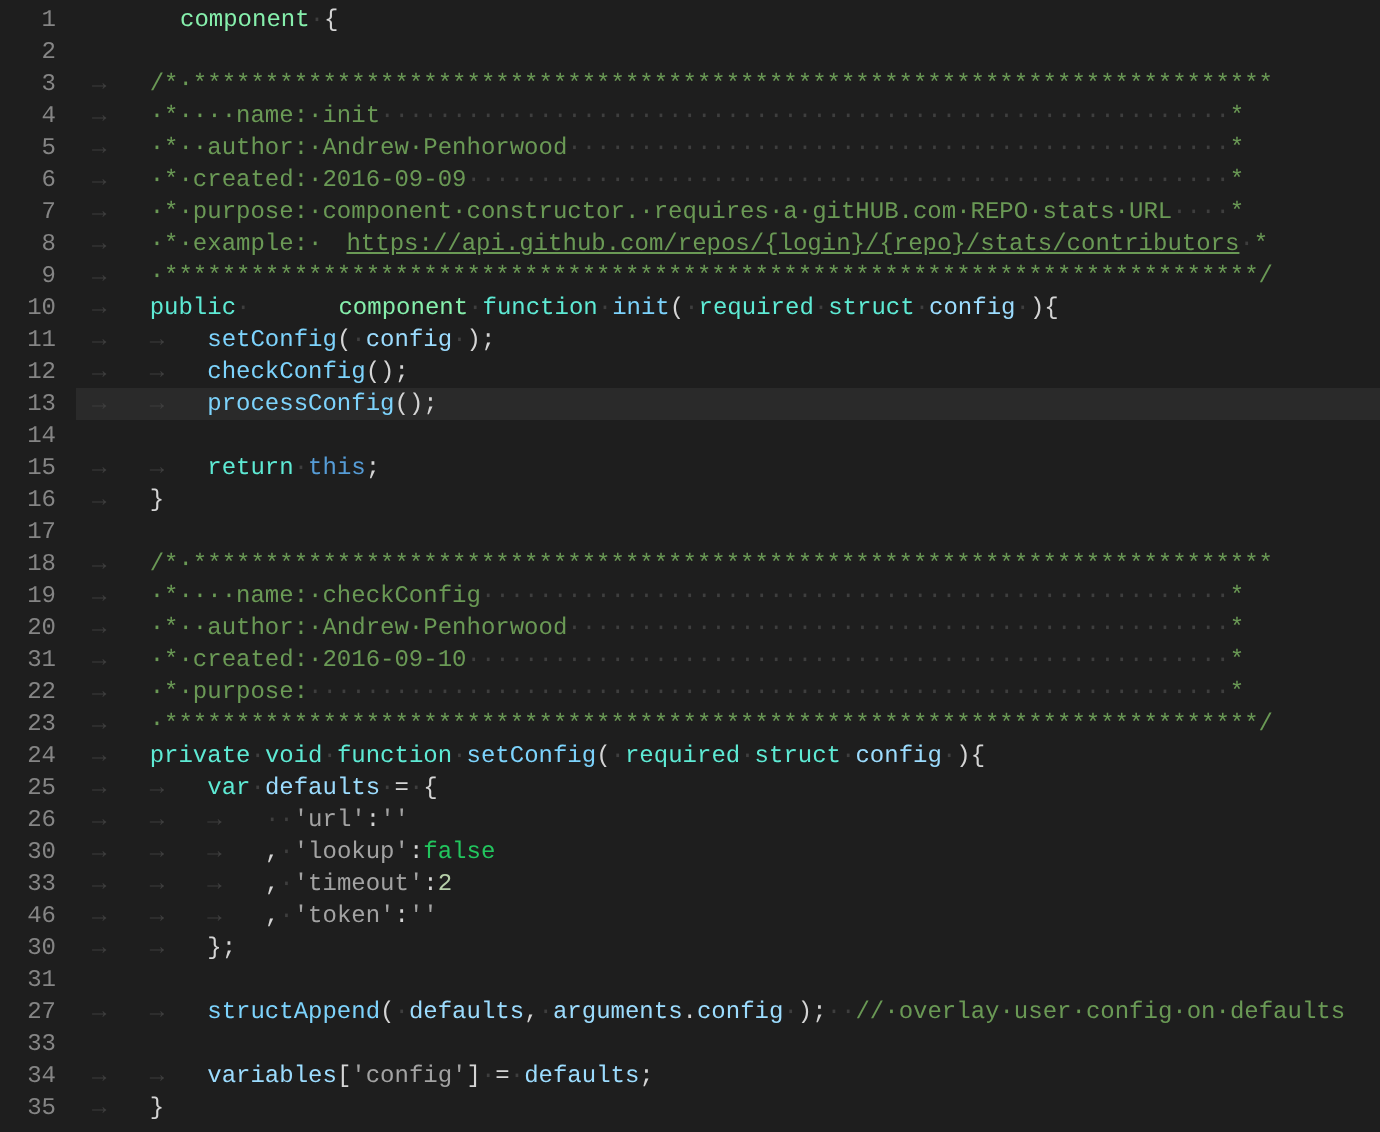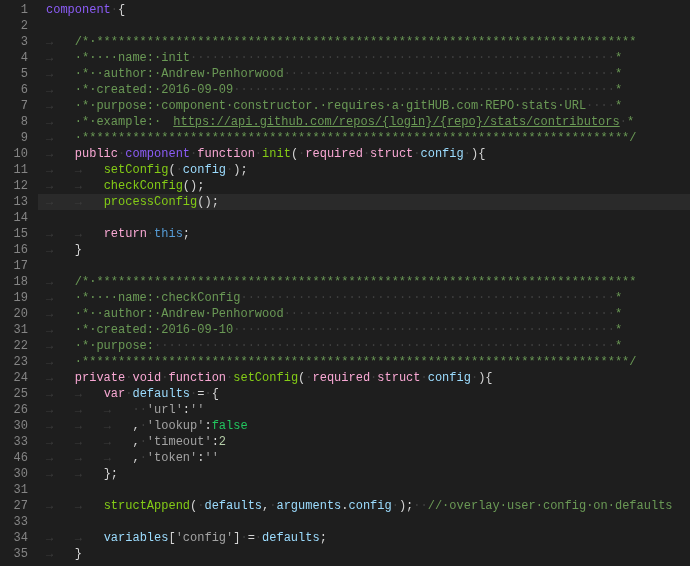--- a/index.html
+++ b/index.html
@@ -33,23 +33,23 @@
     white-space: pre;
     position: relative;
   }
   .code-line {
     height: 16px;
     padding-left: 8px;
     position: relative;
   }
   .hl { background: #2a2a2a; }
   
-  .kw   { color: #f9a8d4; }       
-  .type { color: #8b5cf6; }       
-  .fn   { color: #84cc16; }       
+  .kw   { color: #5eead4; }       
+  .type { color: #86efac; margin-left: 44px; }       
+  .fn   { color: #7dd3fc; }       
   .str  { color: #a3a3a3; }       
   .num  { color: #b5cea8; }       
   .bool { color: #22c55e; text-align: center; }       
   .cmt  { color: #6a9955; }       
   .cmtU { color: #6a9955; text-decoration: underline; margin-left: 12px; }
   .punc { color: #d4d4d4; }
   .id   { color: #9cdcfe; }       
   .this { color: #569cd6; }
   .ws   { color: #3e3e3e; }
 </style>

